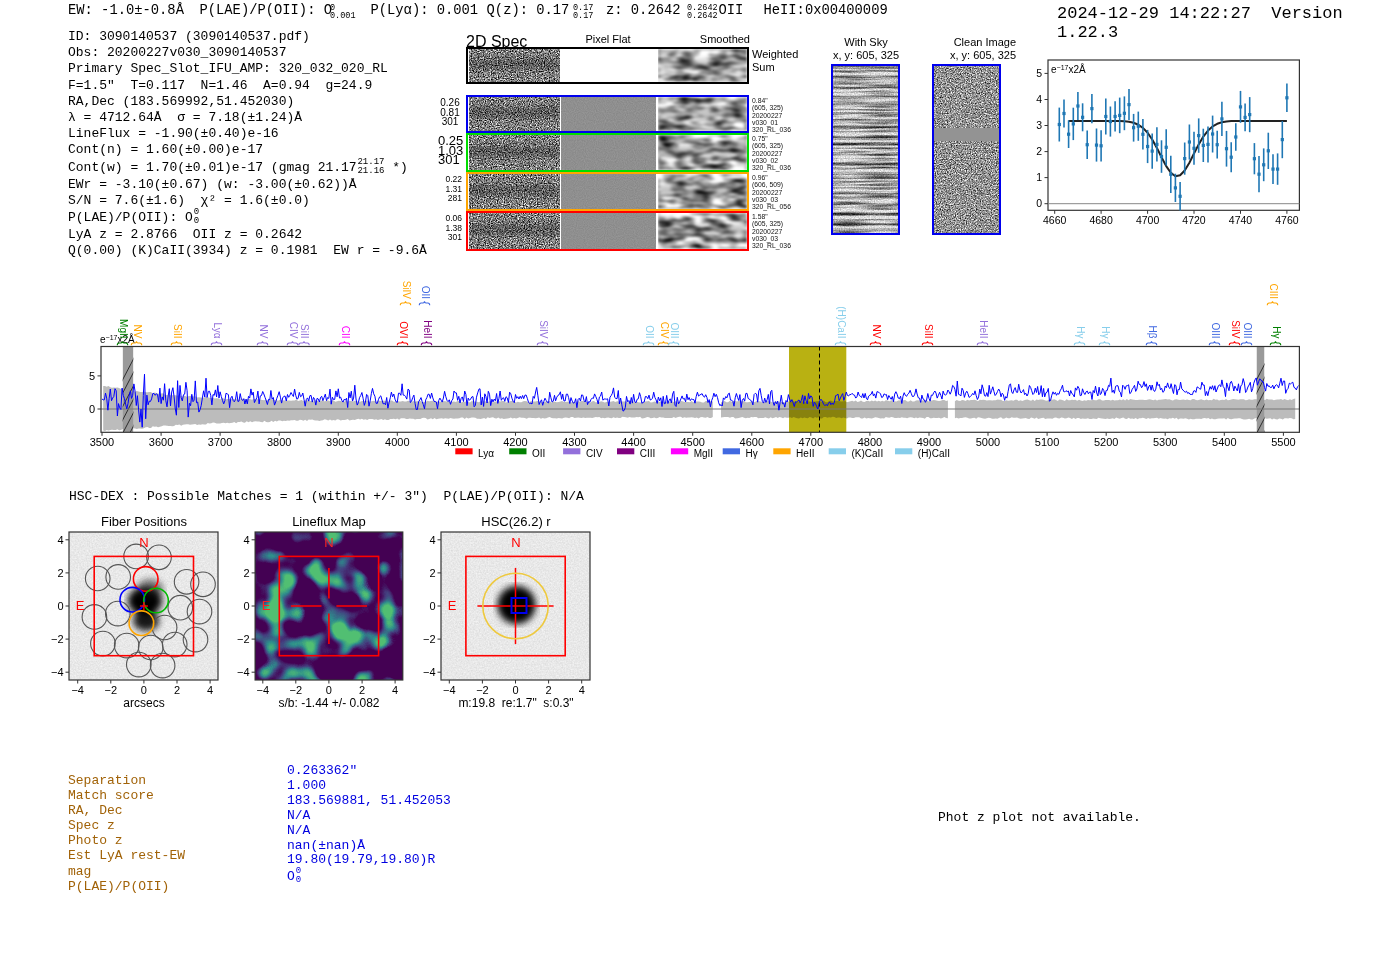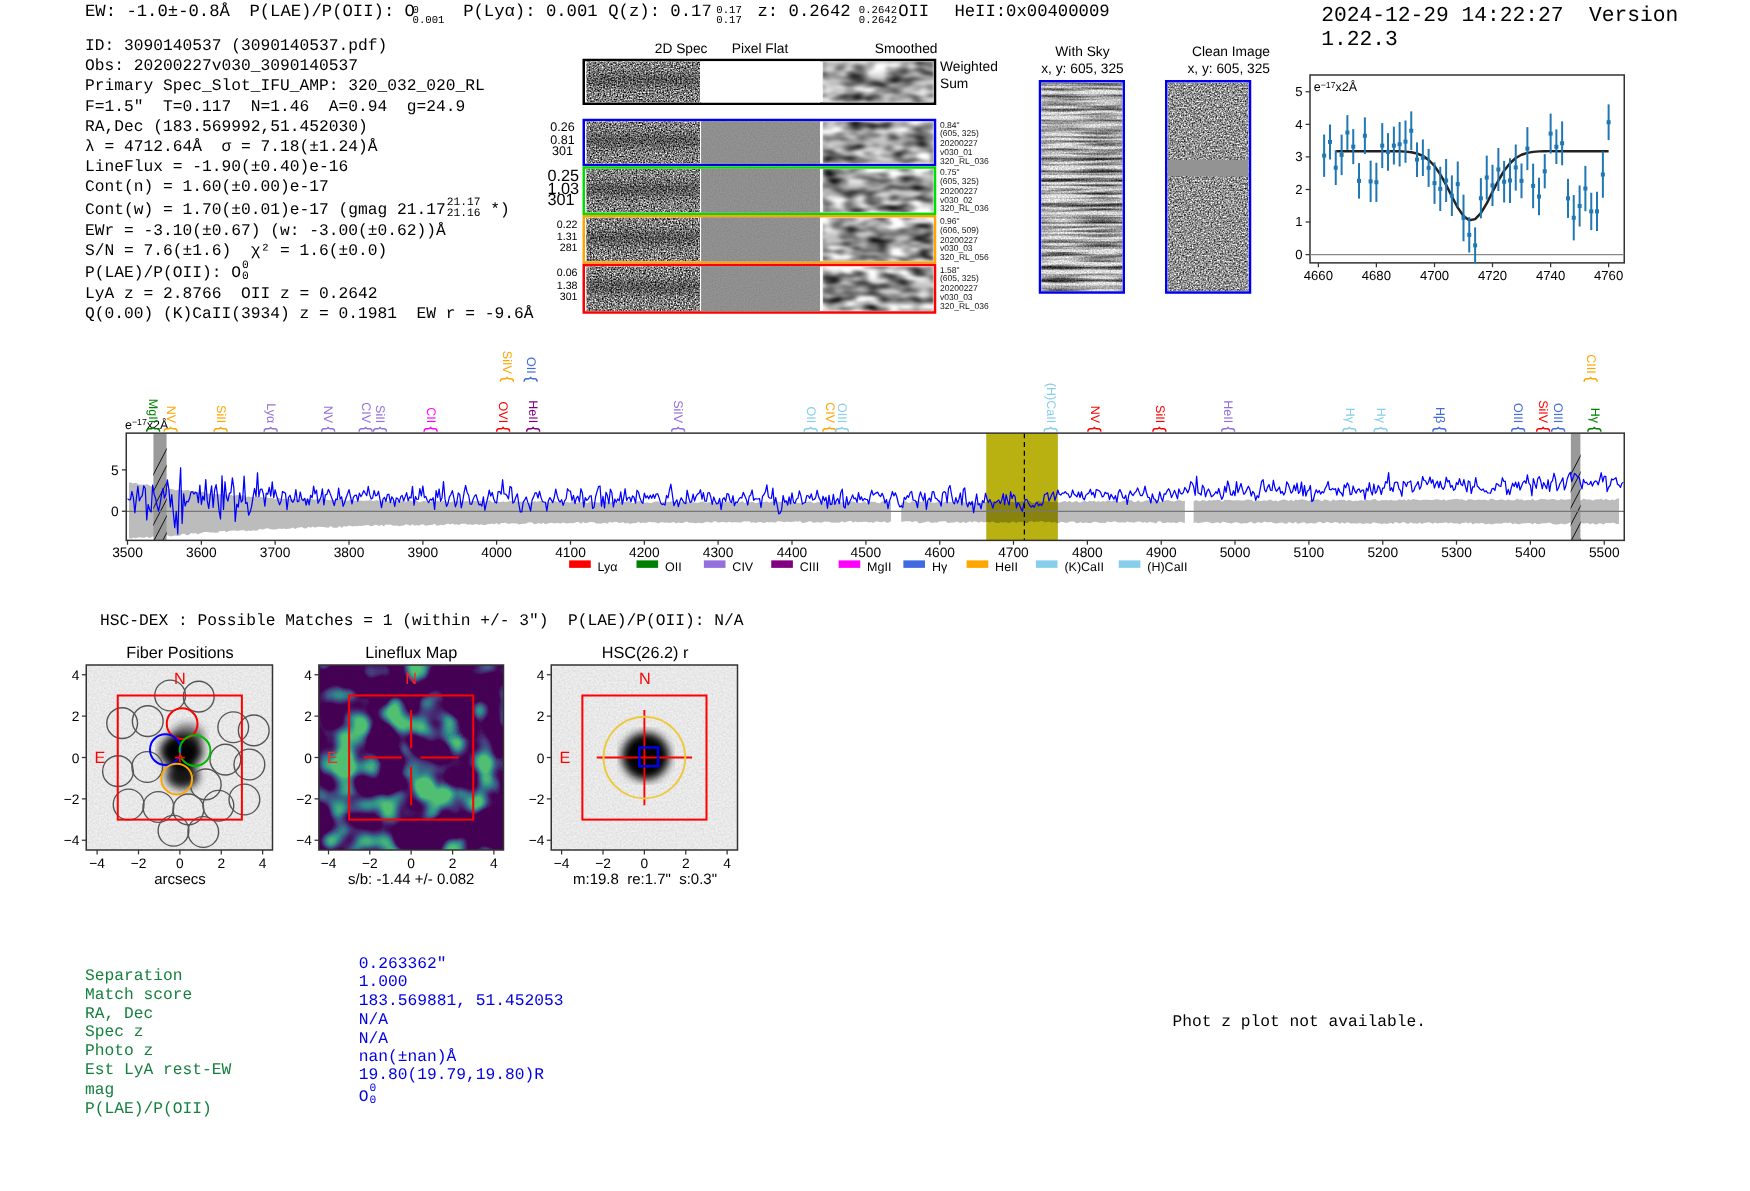--- a/index.html
+++ b/index.html
@@ -12,21 +12,21 @@
 <div class="abs mono" style="left:330px;top:3.5px;font-size:8.5px;line-height:8.5px;color:#000">0<br>0.001</div>
 <div class="abs mono" style="left:370.5px;top:3px;font-size:13.8px;color:#000;white-space:nowrap">P(Lyα): 0.001</div>
 <div class="abs mono" style="left:486.6px;top:3px;font-size:13.8px;color:#000;white-space:nowrap">Q(z): 0.17</div>
 <div class="abs mono" style="left:573px;top:3.5px;font-size:8.5px;line-height:8.5px;color:#000">0.17<br>0.17</div>
 <div class="abs mono" style="left:606px;top:3px;font-size:13.8px;color:#000;white-space:nowrap">z: 0.2642</div>
 <div class="abs mono" style="left:687px;top:3.5px;font-size:8.5px;line-height:8.5px;color:#000">0.2642<br>0.2642</div>
 <div class="abs mono" style="left:718.5px;top:3px;font-size:13.8px;color:#000;white-space:nowrap">OII</div>
 <div class="abs mono" style="left:763.5px;top:3px;font-size:13.8px;color:#000;white-space:nowrap">HeII:0x00400009</div>
 <div class="abs mono" style="left:1057px;top:4px;font-size:17px;color:#000">2024-12-29 14:22:27&nbsp;&nbsp;Version 1.22.3</div>
 <div class="abs mono" style="left:68px;top:29px;font-size:13px;line-height:16.2px;color:#000;white-space:nowrap">ID: 3090140537 (3090140537.pdf)<br>Obs: 20200227v030_3090140537<br>Primary Spec_Slot_IFU_AMP: 320_032_020_RL<br>F=1.5"&nbsp;&nbsp;T=0.117&nbsp;&nbsp;N=1.46&nbsp;&nbsp;A=0.94&nbsp;&nbsp;g=24.9<br>RA,Dec (183.569992,51.452030)<br>λ = 4712.64Å&nbsp;&nbsp;σ = 7.18(±1.24)Å<br>LineFlux = -1.90(±0.40)e-16<br>Cont(n) = 1.60(±0.00)e-17<br>Cont(w) = 1.70(±0.01)e-17 (gmag 21.17 <span style="display:inline-block;vertical-align:middle;font-size:9px;line-height:9px;position:relative;top:-1px">21.17<br>21.16</span> *)<br>EWr = -3.10(±0.67) (w: -3.00(±0.62))Å<br>S/N = 7.6(±1.6)&nbsp;&nbsp;χ² = 1.6(±0.0)<br>P(LAE)/P(OII): O <span style="display:inline-block;vertical-align:middle;font-size:9px;line-height:9px;position:relative;top:-1px">0<br>0</span><br>LyA z = 2.8766&nbsp;&nbsp;OII z = 0.2642<br>Q(0.00) (K)CaII(3934) z = 0.1981&nbsp;&nbsp;EW r = -9.6Å</div>
-<div class="abs sans" style="left:466px;top:33px;width:100px;font-size:11px;text-align:right;color:#000">2D Spec</div>
+<div class="abs sans" style="left:466px;top:33px;width:100px;font-size:16px;text-align:left;color:#000">2D Spec</div>
 <div class="abs sans" style="left:558px;top:33px;width:100px;font-size:11px;text-align:center;color:#000">Pixel Flat</div>
 <div class="abs sans" style="left:650px;top:33px;width:100px;font-size:11px;text-align:right;color:#000">Smoothed</div>
 <div class="abs sans" style="left:752px;top:48px;font-size:11px;line-height:13px;color:#000">Weighted<br>Sum</div>
 <div class="abs" style="left:466px;top:47px;width:283px;height:37px;border:2px solid #000;box-sizing:border-box;background:#fff">
     <div style="position:absolute;left:1px;top:0;width:91px;height:33px;overflow:hidden">
       <svg width="91" height="33" style="display:block">
         <filter id="f11f" x="0" y="0" width="100%" height="100%" color-interpolation-filters="sRGB">
           <feTurbulence type="fractalNoise" baseFrequency="0.85 0.85" numOctaves="2" seed="11" stitchTiles="stitch"></feTurbulence>
           <feColorMatrix type="matrix" values="1.75 0 0 0 -0.38  1.75 0 0 0 -0.38  1.75 0 0 0 -0.38  0 0 0 0 1"></feColorMatrix>
         </filter>
@@ -518,21 +518,21 @@
     <text x="693.7" y="456.5" font-size="10" fill="#000" font-family="Liberation Sans, sans-serif">MgII</text>
     <rect x="722.7" y="448.3" width="17.3" height="6" fill="#4169E1"></rect>
     <text x="745.5" y="456.5" font-size="10" fill="#000" font-family="Liberation Sans, sans-serif">Hγ</text>
     <rect x="773.3" y="448.3" width="17.3" height="6" fill="#FFA500"></rect>
     <text x="796.1" y="456.5" font-size="10" fill="#000" font-family="Liberation Sans, sans-serif">HeII</text>
     <rect x="828.7" y="448.3" width="17.3" height="6" fill="#87CEEB"></rect>
     <text x="851.5" y="456.5" font-size="10" fill="#000" font-family="Liberation Sans, sans-serif">(K)CaII</text>
     <rect x="895.0" y="448.3" width="17.3" height="6" fill="#87CEEB"></rect>
     <text x="917.8" y="456.5" font-size="10" fill="#000" font-family="Liberation Sans, sans-serif">(H)CaII</text>
 </svg>
-<div class="abs mono" style="left:80px;top:489px;font-size:13px;color:#000">HSC-DEX : Possible Matches = 1 (within +/- 3")&nbsp;&nbsp;P(LAE)/P(OII): N/A</div>
+<div class="abs mono" style="left:69px;top:489px;font-size:13px;color:#000">HSC-DEX : Possible Matches = 1 (within +/- 3")&nbsp;&nbsp;P(LAE)/P(OII): N/A</div>
 <svg class="abs" style="left:0;top:0" width="1400" height="953">
     <defs>
 <filter id="bgn" x="0" y="0" width="100%" height="100%" color-interpolation-filters="sRGB">
 <feTurbulence type="fractalNoise" baseFrequency="0.65" numOctaves="2" seed="91" stitchTiles="stitch"></feTurbulence>
 <feColorMatrix type="matrix" values="0.14 0 0 0 0.84  0.14 0 0 0 0.84  0.14 0 0 0 0.84  0 0 0 0 1"></feColorMatrix>
 </filter>
 <filter id="blur6" color-interpolation-filters="sRGB">
         <feGaussianBlur stdDeviation="5"></feGaussianBlur>
       </filter>
 <filter id="blur4" color-interpolation-filters="sRGB">
@@ -679,14 +679,14 @@
     <text x="548.6" y="694" font-size="11" text-anchor="middle" font-family="Liberation Sans, sans-serif">2</text>
     <line x1="441.0" y1="572.9" x2="437.5" y2="572.9" stroke="#333" stroke-width="1"></line>
     <text x="435.5" y="576.9" font-size="11" text-anchor="end" font-family="Liberation Sans, sans-serif">2</text>
     <line x1="581.7" y1="680" x2="581.7" y2="683.5" stroke="#333" stroke-width="1"></line>
     <text x="581.7" y="694" font-size="11" text-anchor="middle" font-family="Liberation Sans, sans-serif">4</text>
     <line x1="441.0" y1="539.8" x2="437.5" y2="539.8" stroke="#333" stroke-width="1"></line>
     <text x="435.5" y="543.8" font-size="11" text-anchor="end" font-family="Liberation Sans, sans-serif">4</text>
     <text x="516" y="526" font-size="13" text-anchor="middle" font-family="Liberation Sans, sans-serif">HSC(26.2) r</text>
     <text x="516" y="707" font-size="12" text-anchor="middle" font-family="Liberation Sans, sans-serif">m:19.8&nbsp;&nbsp;re:1.7"&nbsp;&nbsp;s:0.3"</text>
   </svg>
-<div class="abs mono" style="left:68px;top:773px;font-size:13px;line-height:15.1px;color:#15803d">Separation<br>Match score<br>RA, Dec<br>Spec z<br>Photo z<br>Est LyA rest-EW<br>mag<br>P(LAE)/P(OII)</div>
+<div class="abs mono" style="left:68px;top:773px;font-size:13px;line-height:15.1px;color:#a16207">Separation<br>Match score<br>RA, Dec<br>Spec z<br>Photo z<br>Est LyA rest-EW<br>mag<br>P(LAE)/P(OII)</div>
 <div class="abs mono" style="left:287px;top:764px;font-size:13px;line-height:14.9px;color:#0000e0">0.263362"<br>1.000<br>183.569881, 51.452053<br>N/A<br>N/A<br>nan(±nan)Å<br>19.80(19.79,19.80)R<br>O <span style="display:inline-block;vertical-align:middle;font-size:9px;line-height:9px;position:relative;top:-1px">0<br>0</span></div>
 <div class="abs mono" style="left:938px;top:810px;font-size:13px;color:#000">Phot z plot not available.</div>
 </body></html>

